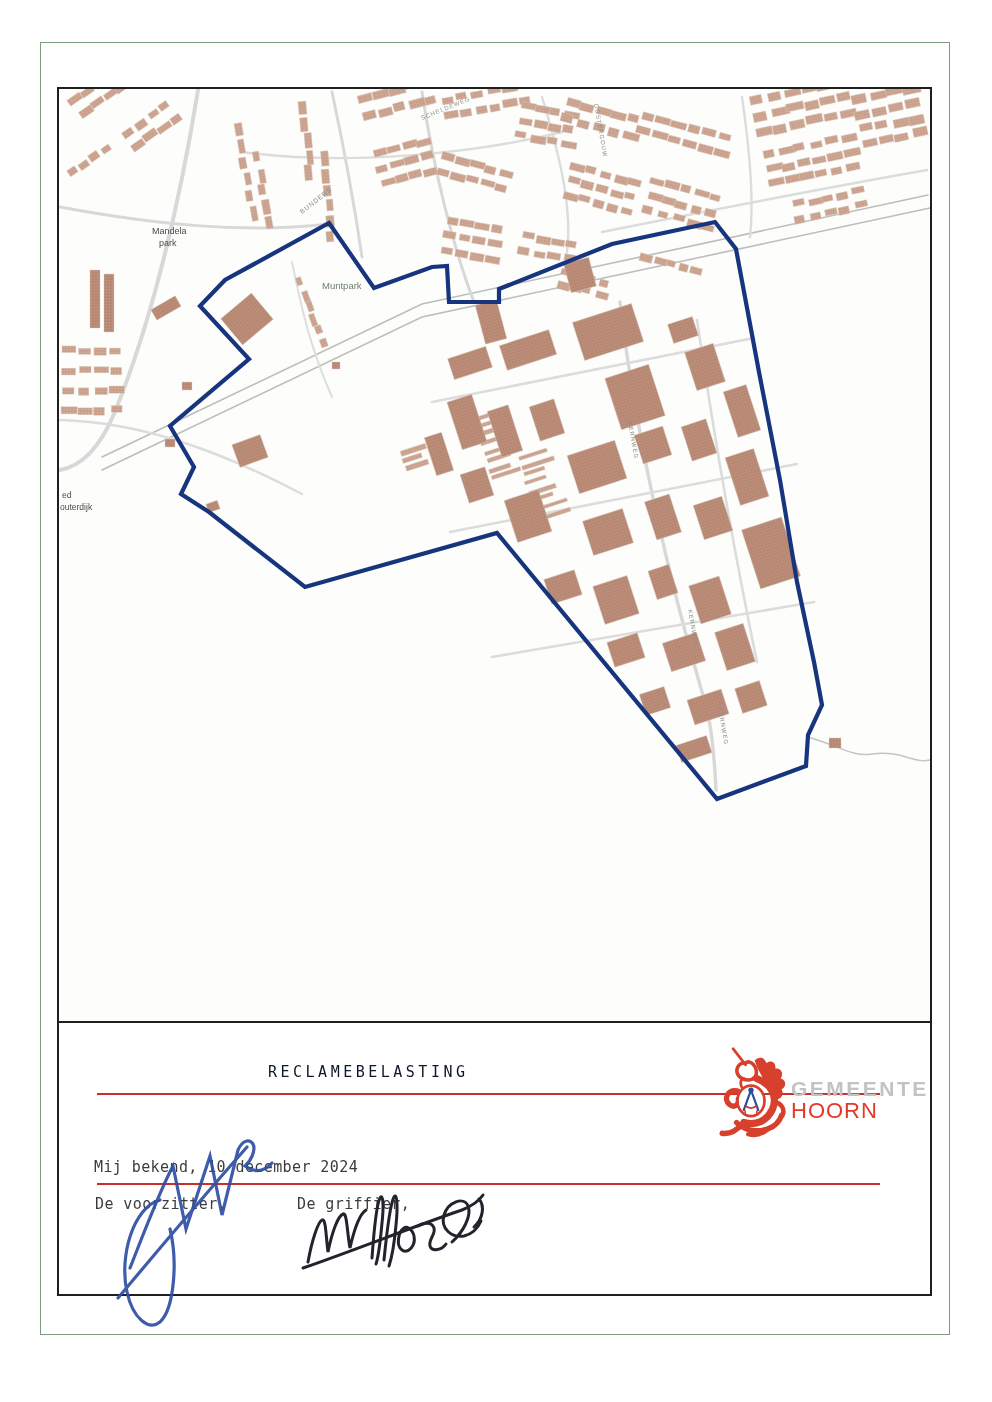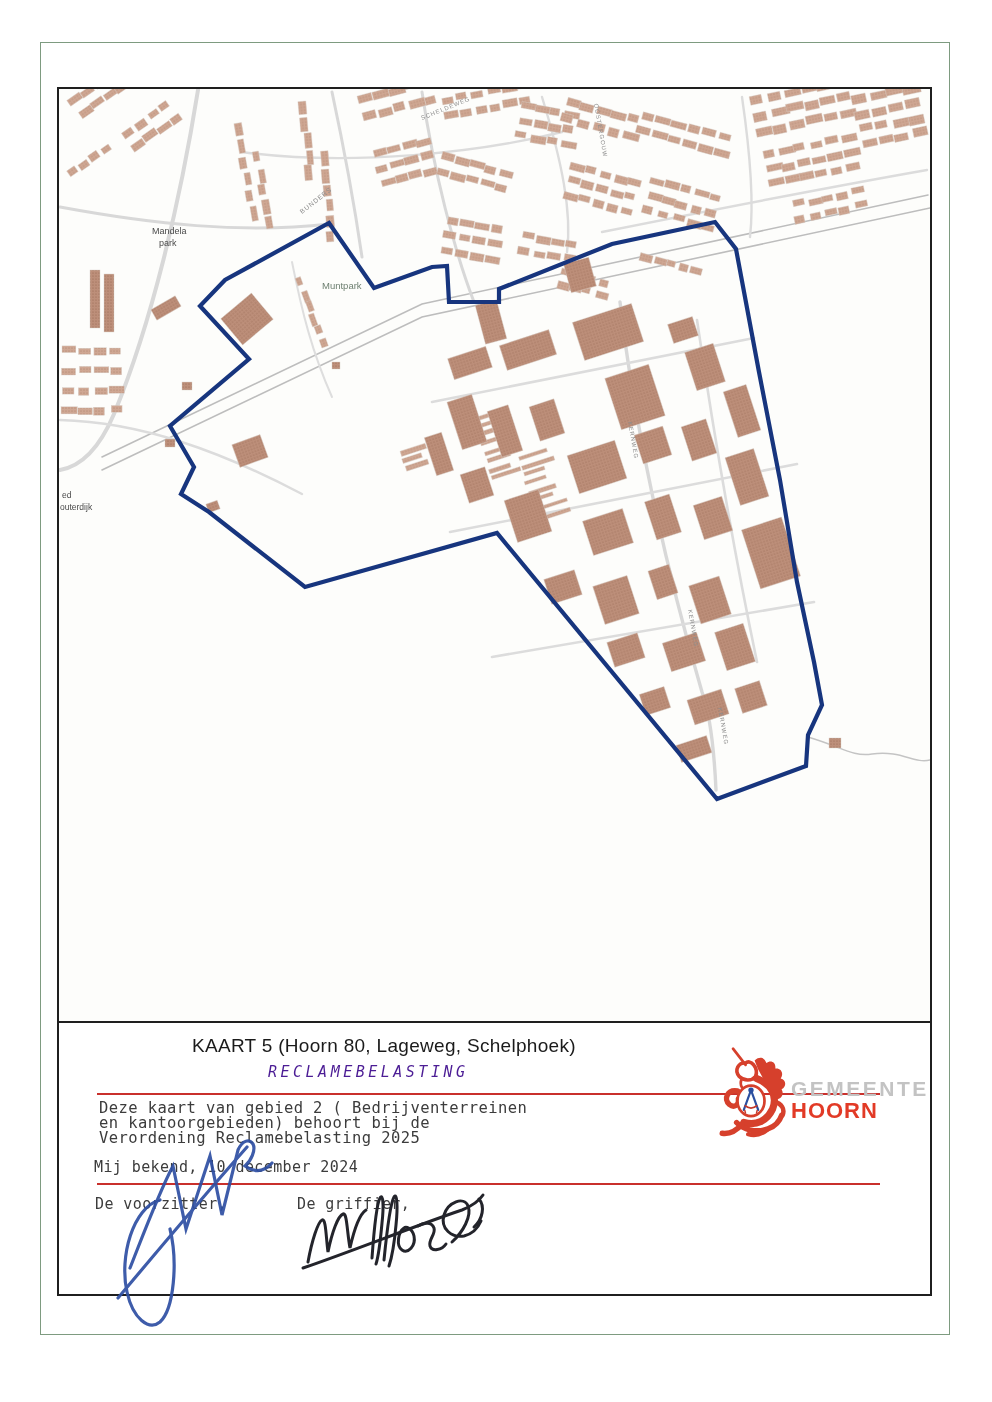--- a/index.html
+++ b/index.html
@@ -7,35 +7,35 @@
         font-family:"Liberation Sans",sans-serif;}
   .green-frame{position:absolute;left:40px;top:42px;width:908px;height:1291px;
                border:1px solid #7e9b80;background:#fff;}
   .doc-box{position:absolute;left:57px;top:87px;width:871px;height:1205px;border:2px solid #1f1f1f;}
   .map-area{position:absolute;left:0;top:0;width:871px;height:932px;background:#fdfdfb;overflow:hidden;}
   .map-area svg{position:absolute;left:0;top:0;width:100%;height:100%;}
   .info-section{position:absolute;left:0;top:932px;width:871px;height:271px;border-top:2px solid #1f1f1f;
                 background:#fff;}
   .kaart-title{position:absolute;left:133px;top:12px;font-size:19px;color:#1b1b1b;letter-spacing:0.3px;}
   .subtitle{position:absolute;left:209px;top:40px;font-family:"DejaVu Sans Mono",monospace;
-            font-size:15px;letter-spacing:3.5px;color:#4c1d95;font-style:italic;}
+            font-size:15px;letter-spacing:3.5px;color:#0f172a;}
   .redline{position:absolute;left:38px;width:783px;height:2px;background:#c9302c;}
   .redline.one{top:70px;}
   .redline.two{top:160px;}
   .plotter{font-family:"DejaVu Sans Mono",monospace;color:#3c3c3c;}
   .para{position:absolute;left:40px;top:78px;font-size:15.5px;line-height:15px;letter-spacing:0.4px;
         white-space:pre-line;}
   .known{position:absolute;left:35px;top:135px;font-size:15px;letter-spacing:0.4px;}
   .sig-label-left{position:absolute;left:36px;top:172px;font-size:15px;letter-spacing:0.4px;}
   .sig-label-right{position:absolute;left:238px;top:172px;font-size:15px;letter-spacing:0.4px;}
   .logo{position:absolute;left:656px;top:18px;width:230px;height:110px;}
   .logo .mark{position:absolute;left:0;top:0;}
   .logo .org-top{position:absolute;left:76px;top:36px;font-size:21px;font-weight:bold;
                  letter-spacing:2.5px;color:#c3c3c3;}
-  .logo .org-bottom{position:absolute;left:76px;top:57px;font-size:22px;font-weight:bold;
+  .logo .org-bottom{position:absolute;left:76px;top:57px;font-size:22px;font-weight:normal;
                     letter-spacing:1px;color:#e23a26;}
   .sig-overlay{position:absolute;left:57px;top:1090px;width:480px;height:250px;pointer-events:none;z-index:5;}
 </style>
 </head>
 <body>
 
 <div class="page">
   <div class="green-frame"></div>
 
   <div class="doc-box">
@@ -569,26 +569,22 @@
           <text x="626" y="420" font-size="6" fill="#8d8d8d" letter-spacing="1" transform="rotate(80 626 420)">KERNWEG</text>
           <text x="686" y="608" font-size="6" fill="#8d8d8d" letter-spacing="1" transform="rotate(80 686 608)">KERNWEG</text>
           <text x="716" y="706" font-size="6" fill="#8d8d8d" letter-spacing="1" transform="rotate(80 716 706)">KERNWEG</text>
           <text x="60" y="496" font-size="8.5" fill="#4a4a4a">ed</text>
           <text x="58" y="508" font-size="8.5" fill="#4a4a4a">outerdijk</text>
         </g>
       </svg>
     </div>
 
     <div class="info-section">
-      <div class="kaart-title">KAART 5 (Hoorn 80, Lageweg, Schelphoek)</div>
       <div class="subtitle">RECLAMEBELASTING</div>
       <div class="redline one"></div>
-      <div class="para plotter">Deze kaart van gebied 2 ( Bedrijventerreinen
-en kantoorgebieden) behoort bij de
-Verordening Reclamebelasting 2025</div>
       <div class="known plotter">Mij bekend, 10 december 2024</div>
       <div class="redline two"></div>
       <div class="sig-label-left plotter">De voorzitter,</div>
       <div class="sig-label-right plotter">De griffier,</div>
 
       <div class="logo">
         <svg class="mark" width="72" height="100" viewBox="0 0 80 104">
           <g stroke="#d6402c" fill="none" stroke-linecap="round">
             <path d="M 20,5 L 34,23" stroke-width="3"></path>
             <path d="M 34,21 C 26,20 21,29 27,36 C 32,41 41,41 45,36 C 47,32 46,26 43,23 C 40,19 36,19 34,21" stroke-width="4"></path>

